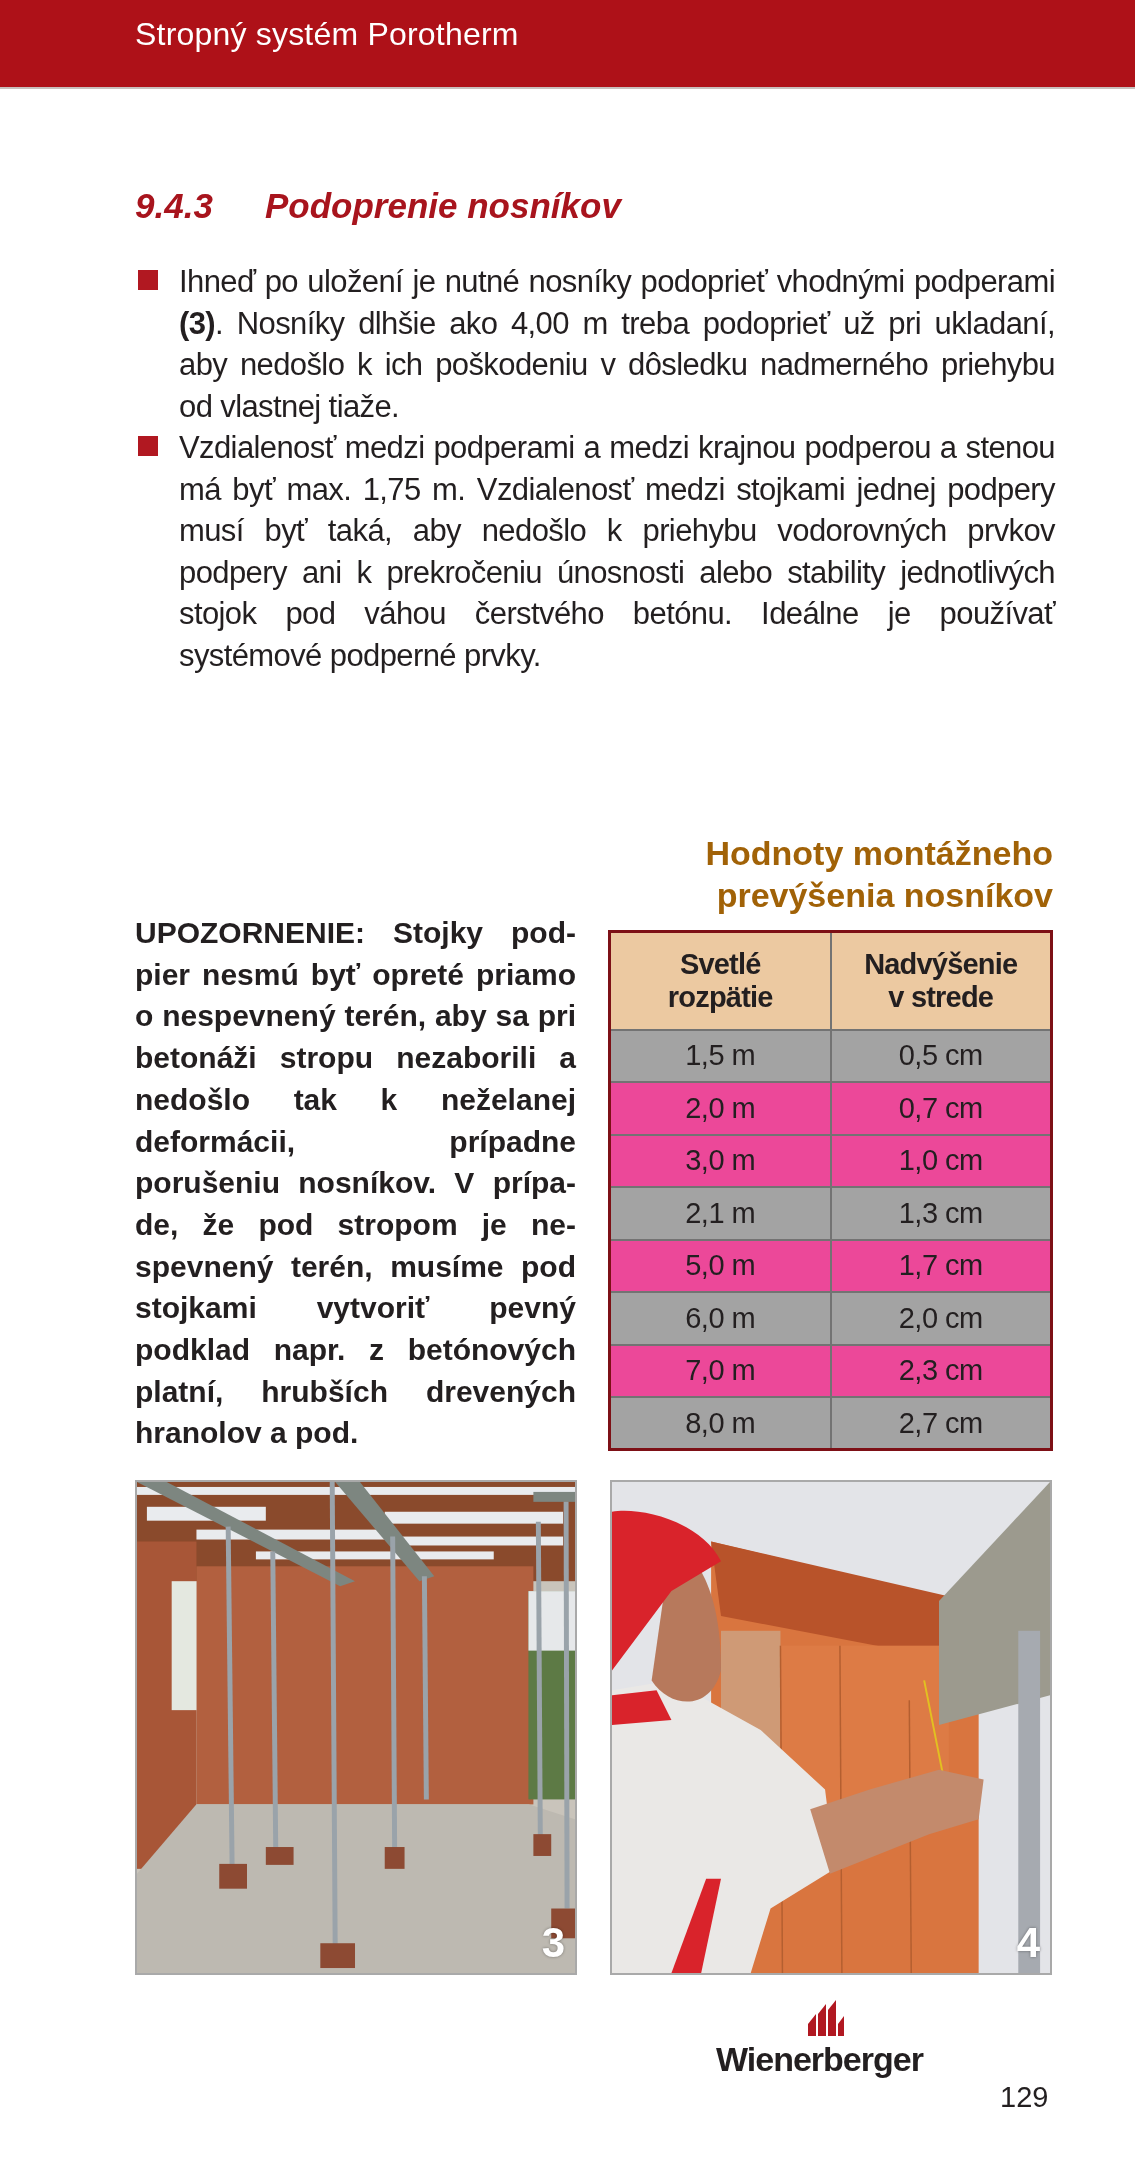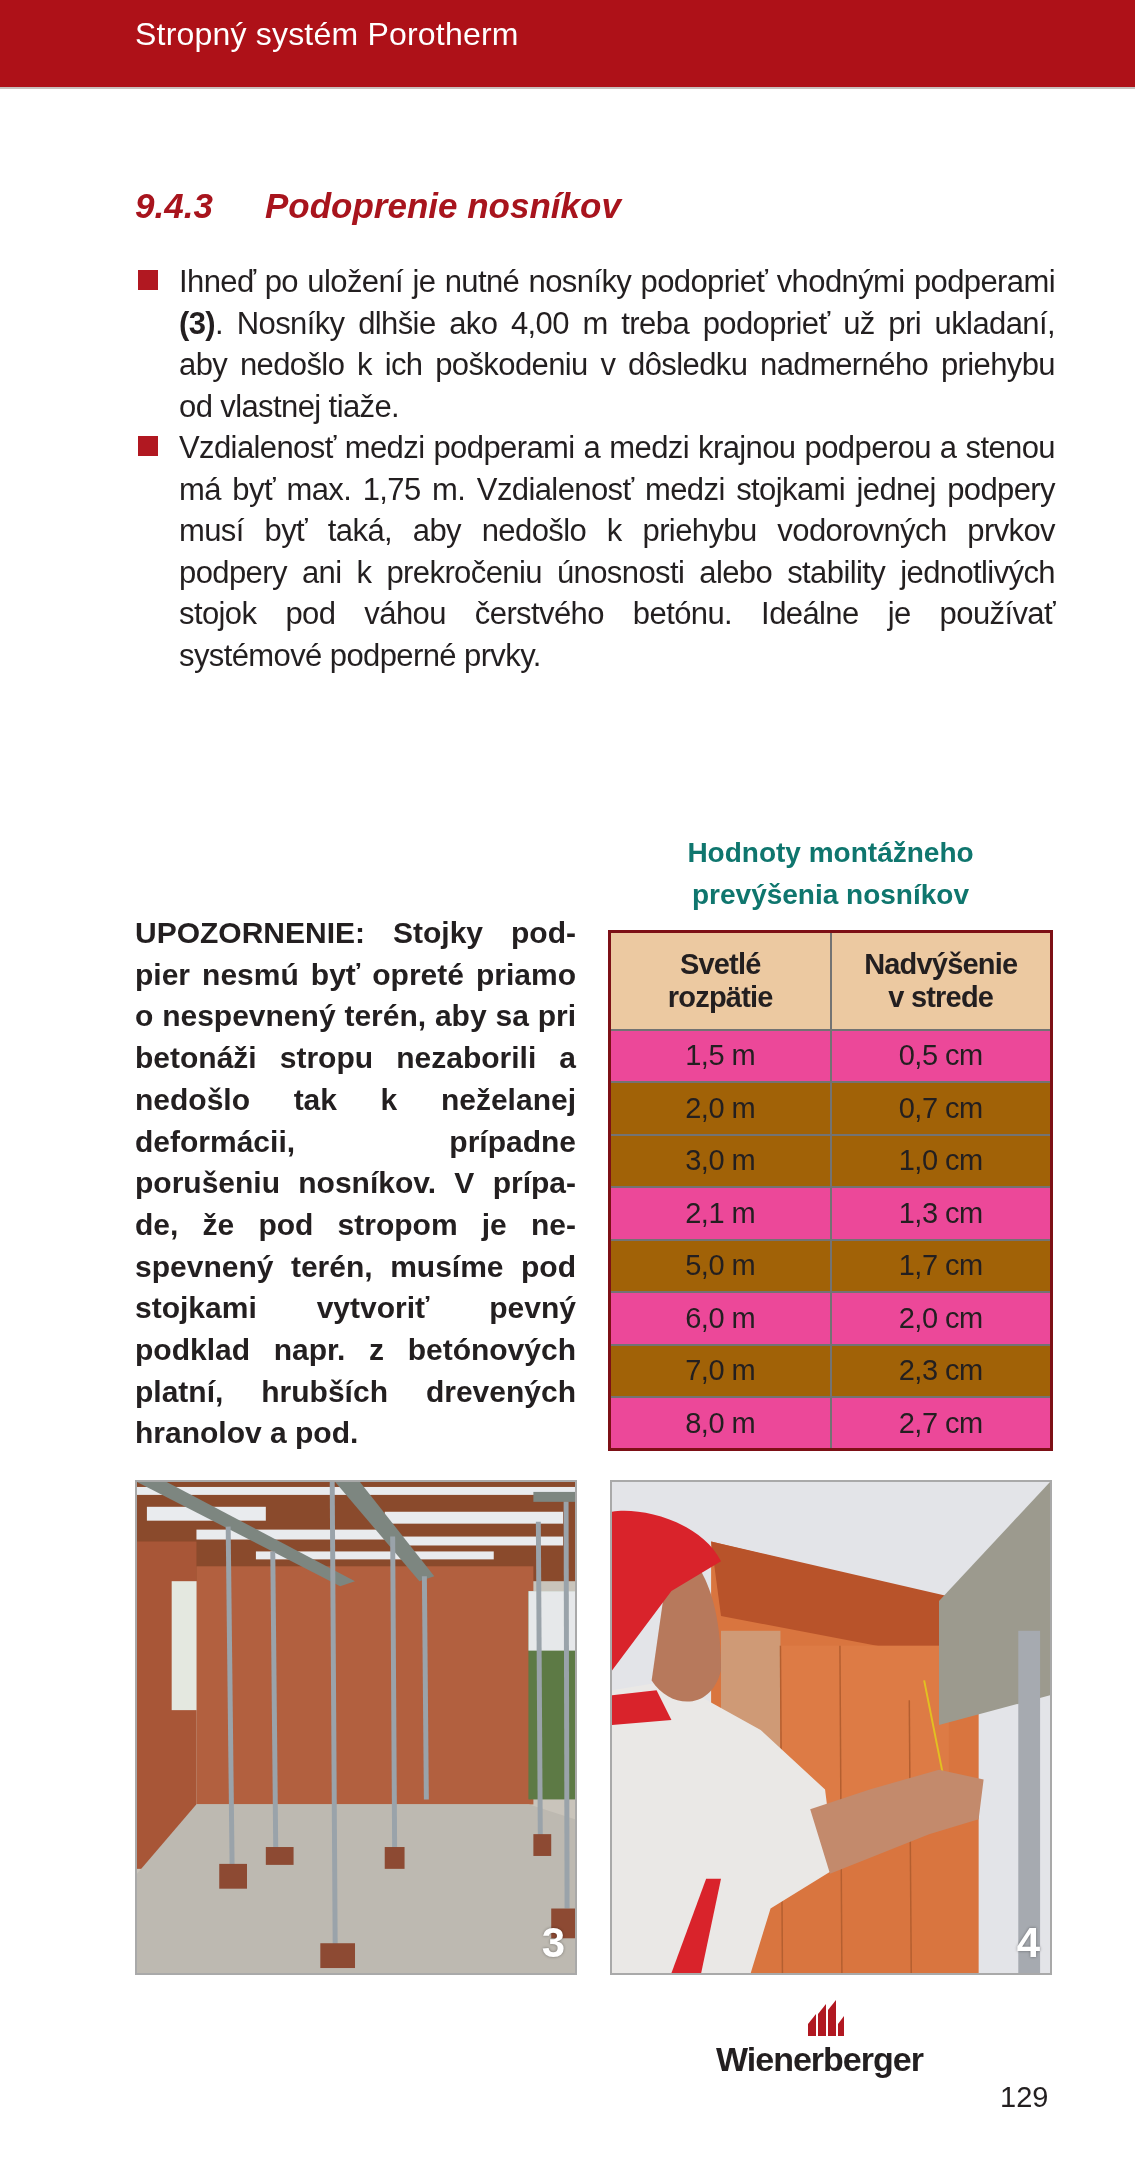--- a/index.html
+++ b/index.html
@@ -34,41 +34,41 @@
       letter-spacing: -0.6px;
     }
     .bullet-marker {
       position: absolute; left: 3px; top: 9px; width: 20px; height: 20px;
       background: #b11821;
     }
     .bullet b { font-weight: bold; }
 
     .table-title {
       position: absolute; left: 608px; top: 832px; width: 445px;
-      text-align: center; font-family: "Liberation Sans", sans-serif;
-      font-weight: bold; font-size: 28px; line-height: 42px; color: #0f766e;
+      text-align: right; font-family: "Liberation Sans", sans-serif;
+      font-weight: bold; font-size: 34px; line-height: 42px; color: #a16207;
     }
 
     .data-table {
       position: absolute; left: 608px; top: 930px; width: 445px;
       border-collapse: collapse; border: 3px solid #7d1016;
     }
     .data-table th, .data-table td {
       border: 2px solid #737373; text-align: center;
       font-family: "Liberation Sans", sans-serif; color: #231f20;
       width: 50%;
     }
     .data-table th {
       background: #ecc9a1; height: 98px; font-weight: bold;
       font-size: 29px; line-height: 33px; letter-spacing: -0.8px;
       font-stretch: condensed;
     }
     .data-table td { height: 52.5px; font-size: 29px; letter-spacing: -0.5px; }
-    .data-table tr.shaded td { background: #a16207; }
-    .data-table tr.plain td { background: #ec4899; }
+    .data-table tr.shaded td { background: #ec4899; }
+    .data-table tr.plain td { background: #a3a3a3; }
 
     .warning {
       position: absolute; left: 135px; top: 912px; width: 441px;
       font-family: "Liberation Sans", sans-serif; font-weight: bold;
       font-size: 30px; line-height: 41.7px; text-align: justify;
       color: #231f20; hyphens: manual;
     }
 
     .photo {
       position: absolute; top: 1480px; width: 442px; height: 495px;

